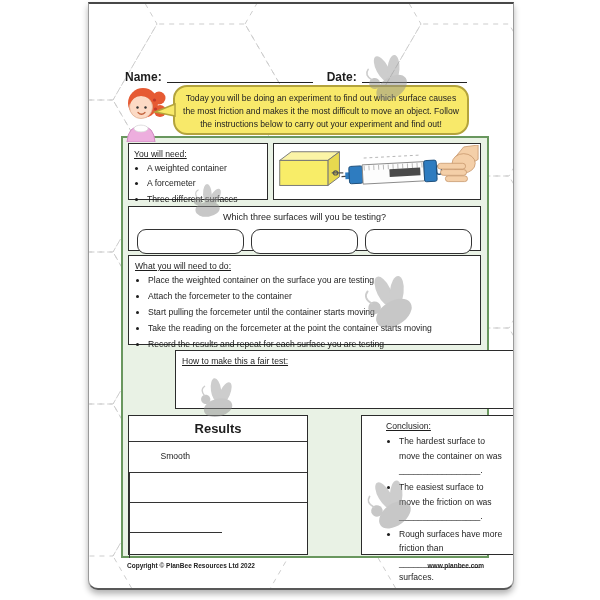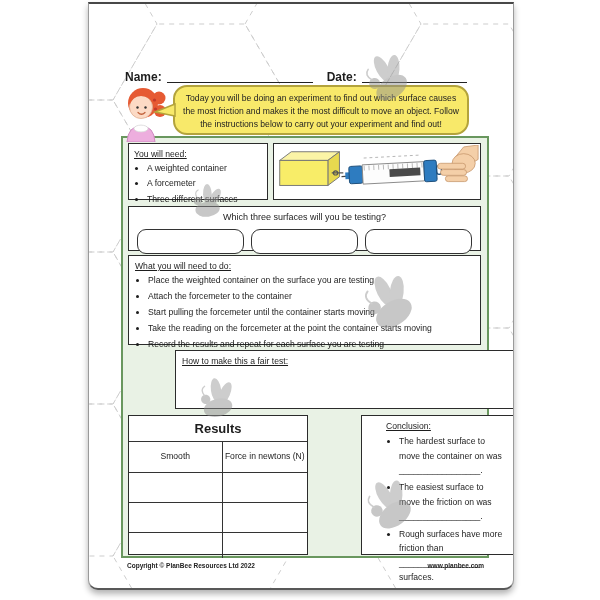--- a/index.html
+++ b/index.html
@@ -199,21 +199,20 @@
     </div>
 
     <div class="wbox b-fair">
       <div class="sec-heading">How to make this a fair test:</div>
     </div>
 
     <div class="wbox b-results">
       <div class="results-title">Results</div>
       <div class="results-grid">
         <div class="cell hcell">Smooth</div>
-        <div class="cell c2 hcell">Force in newtons (N)</div>
         <div class="cell"></div>
         <div class="cell c2"></div>
         <div class="cell"></div>
         <div class="cell c2"></div>
         <div class="cell"></div>
         <div class="cell c2"></div>
       </div>
     </div>
 
     <div class="wbox b-conclusion">

